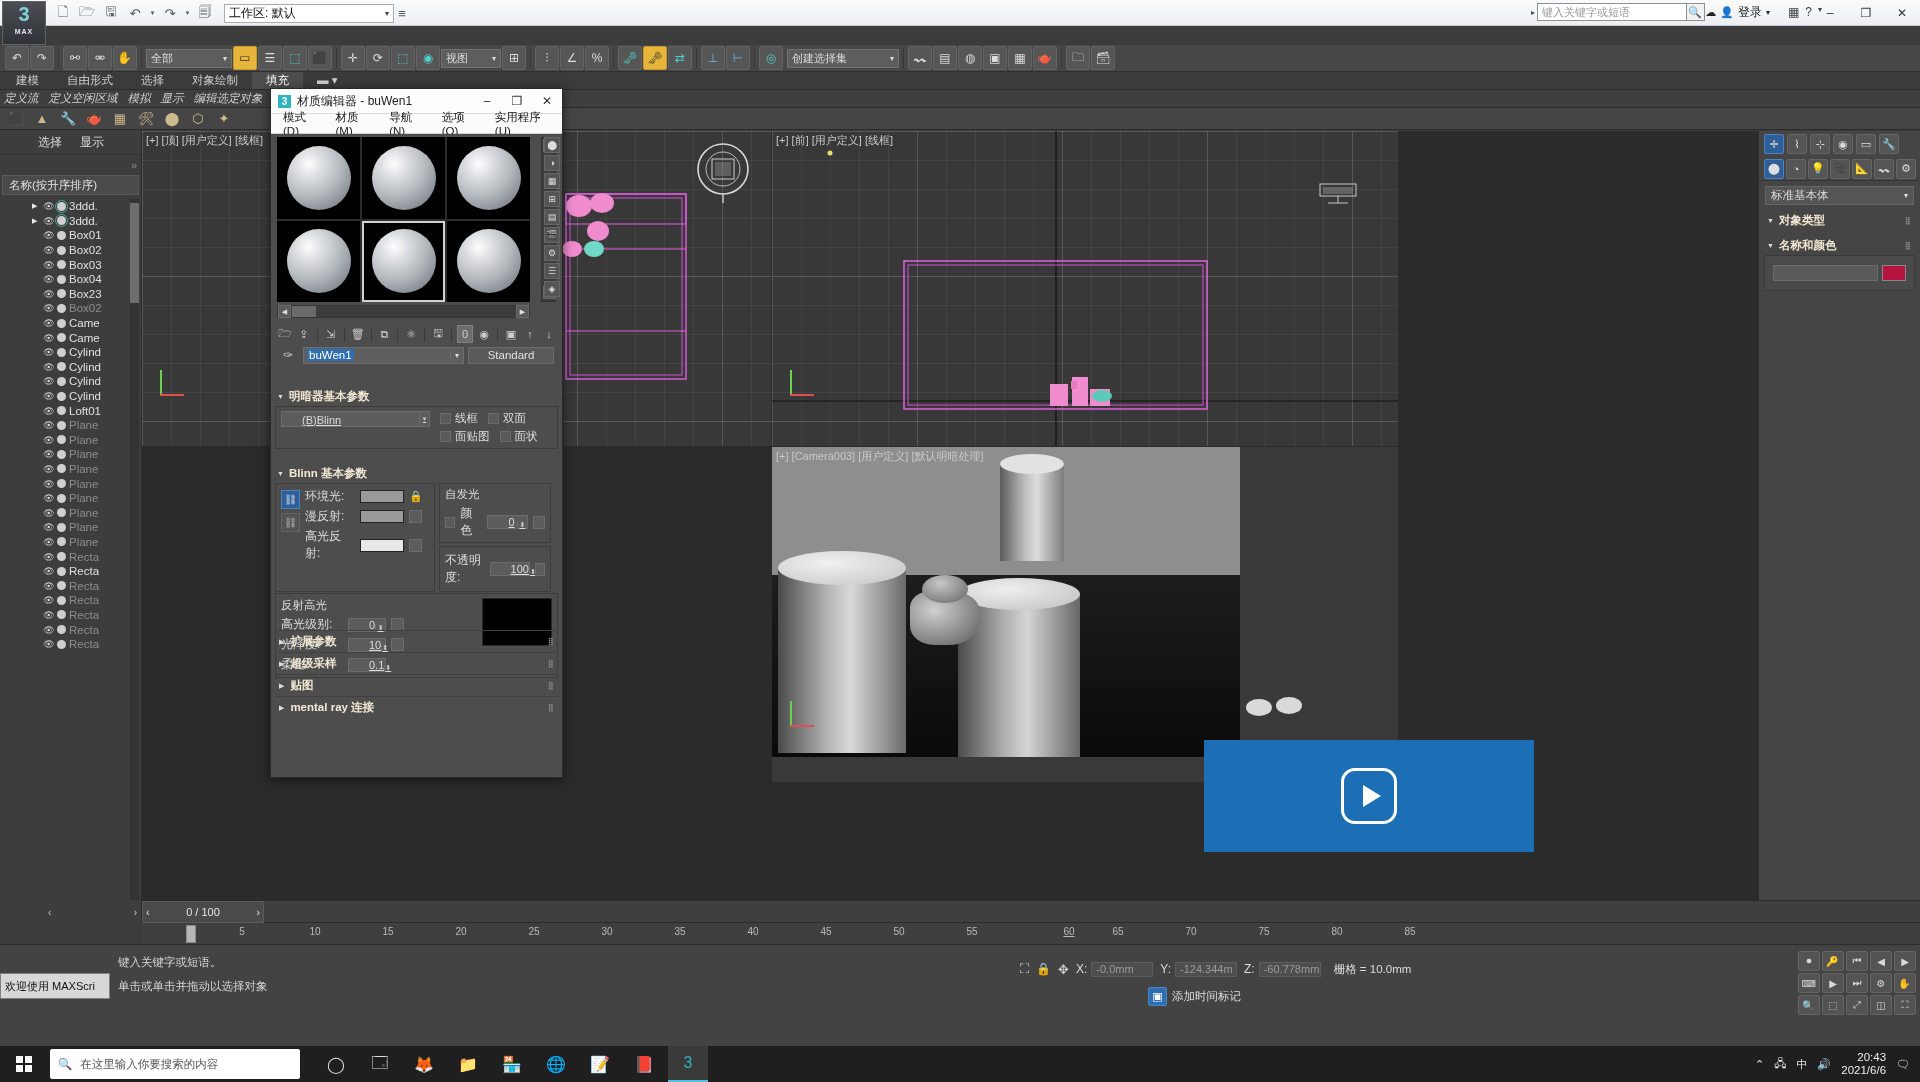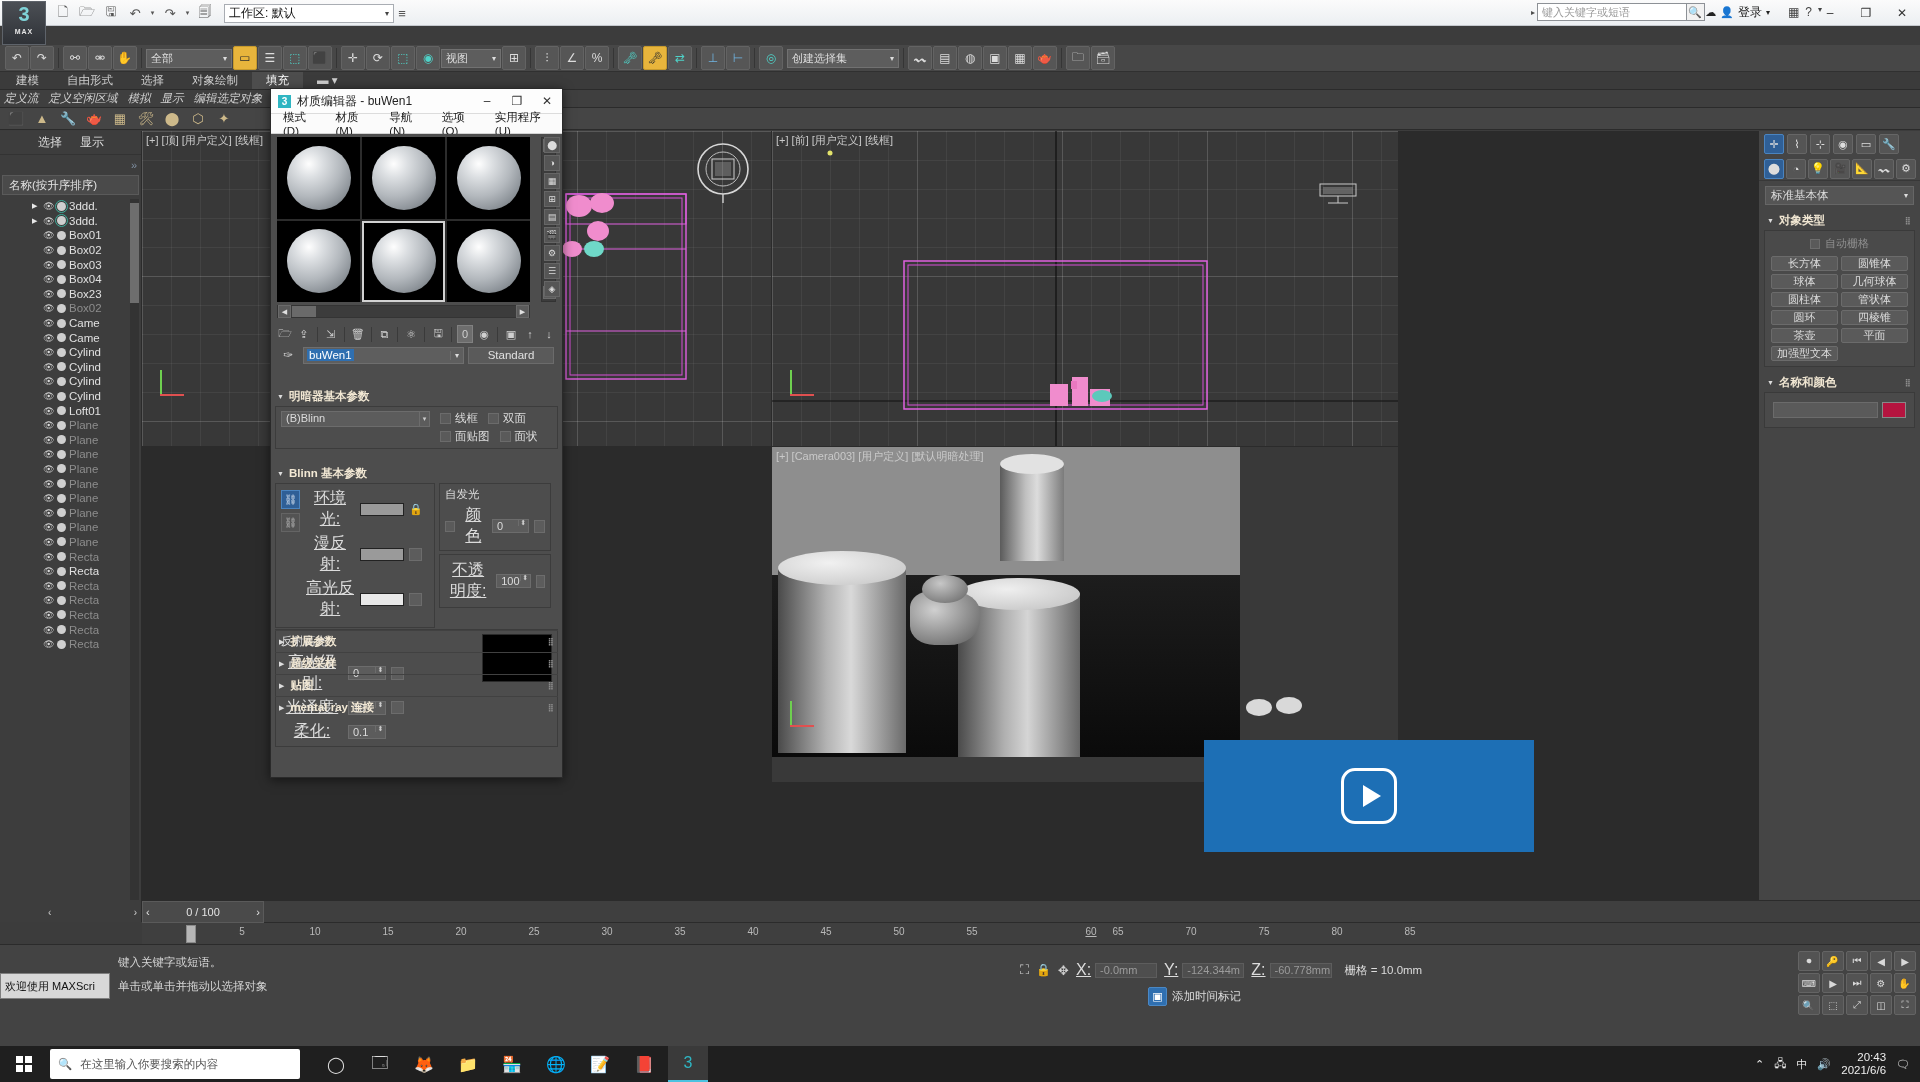--- a/index.html
+++ b/index.html
@@ -248,25 +248,25 @@
   .mname .val{ background:#2f6fb0; color:#fff; font-size:11.5px; padding:0 2px;}
   .mname .ar{ margin-left:auto; width:13px; text-align:center; font-size:8px; color:#ddd; border-left:1px solid #6e6e6e;}
   .stdbtn{ width:86px;height:17px; background:#5a5a5a;border:1px solid #6b6b6b;
            display:flex;align-items:center;justify-content:center; font-size:11.5px; color:#e0e0e0;}
 
   .mroll{ position:absolute; left:4px; right:4px; }
   .mroll-h{ display:flex; align-items:center; gap:5px; color:#f2e8d4; font-size:11.5px; font-weight:bold; padding:2px 2px;}
   .mroll-h .t{ font-size:7px; color:#ddd;}
   .mgroup{ border:1px solid #3c3c3c; background:#4d4d4d; padding:4px 5px; position:relative;}
   .row{ display:flex; align-items:center; gap:5px; margin-bottom:3px;}
-  .lab{ font-size:16px; color:#dcdcdc; text-align:center;text-decoration:underline;}
+  .lab{ font-size:12px; color:#dcdcdc; text-align:left;}
   .swatch{ width:44px;height:13px; border:1px solid #222;}
   .minibox{ width:13px;height:13px; background:#5c5c5c; border:1px solid #6c6c6c;}
-  .spin{ height:14px; background:#5c5c5c; border:1px solid #6c6c6c; display:flex; align-items:flex-start;
-         padding-left:4px; font-size:11px; color:#dcdcdc;}
+  .spin{ height:14px; background:#5c5c5c; border:1px solid #6c6c6c; display:flex; align-items:flex-end;
+         padding-left:20px; font-size:11px; color:#dcdcdc;text-decoration:underline;}
   .spin .ud{ margin-left:auto; width:10px; text-align:center; font-size:7px; color:#ccc; line-height:6px;
              border-left:1px solid #6c6c6c;}
   .ckrow{ display:flex; align-items:center; gap:4px; font-size:11.5px; color:#dcdcdc;}
   .ck{ width:11px;height:11px; background:#5a5a5a; border:1px solid #6b6b6b;}
   .lockico{ width:14px;height:15px; display:flex;align-items:center;justify-content:center;
             color:#7ed7a8; font-size:11px;}
   .linkbtn{ width:19px;height:19px; background:#2f5f96; border:1px solid #4a84c0;
             display:flex;align-items:center;justify-content:center; color:#dfe9f5; font-size:10px;}
   .linkbtn.off{ background:#535353; border-color:#646464; color:#bfbfbf;}
   .grpttl{ font-size:11.5px; color:#dcdcdc; margin-bottom:3px;}
@@ -759,39 +759,20 @@
       <span>标准基本体</span>
       <span class="ar">▾</span>
     </div>
 
     <div class="roll">
       <div class="roll-h">
         <span class="t">▼</span>
         <span>对象类型</span>
         <span class="dots">⣿</span>
       </div>
-      <div class="roll-b">
-        <div class="chkrow">
-          <span class="chk"></span>
-          <span>自动栅格</span>
-        </div>
-        <div class="btngrid" id="objtype-grid">
-            <div class="pbtn">长方体</div>
-            <div class="pbtn">圆锥体</div>
-            <div class="pbtn">球体</div>
-            <div class="pbtn">几何球体</div>
-            <div class="pbtn">圆柱体</div>
-            <div class="pbtn">管状体</div>
-            <div class="pbtn">圆环</div>
-            <div class="pbtn">四棱锥</div>
-            <div class="pbtn">茶壶</div>
-            <div class="pbtn">平面</div>
-            <div class="pbtn">加强型文本</div>
-          </div>
-      </div>
     </div>
 
     <div class="roll">
       <div class="roll-h">
         <span class="t">▼</span>
         <span>名称和颜色</span>
         <span class="dots">⣿</span>
       </div>
       <div class="roll-b">
         <div class="nc-row">
@@ -808,21 +789,21 @@
         <span class="tk" style="left: 173px;">10</span>
         <span class="tk" style="left: 246px;">15</span>
         <span class="tk" style="left: 319px;">20</span>
         <span class="tk" style="left: 392px;">25</span>
         <span class="tk" style="left: 465px;">30</span>
         <span class="tk" style="left: 538px;">35</span>
         <span class="tk" style="left: 611px;">40</span>
         <span class="tk" style="left: 684px;">45</span>
         <span class="tk" style="left: 757px;">50</span>
         <span class="tk" style="left: 830px;">55</span>
-        <span class="tk" style="left: 949px; text-decoration: underline;">60</span>
+        <span class="tk" style="left: 927px; text-decoration: underline;">60</span>
         <span class="tk" style="left: 976px;">65</span>
         <span class="tk" style="left: 1049px;">70</span>
         <span class="tk" style="left: 1122px;">75</span>
         <span class="tk" style="left: 1195px;">80</span>
         <span class="tk" style="left: 1268px;">85</span>
       </div>
     <div class="tlslider"></div>
   </div>
   <div class="tlbar">
     <div class="tlnav">

